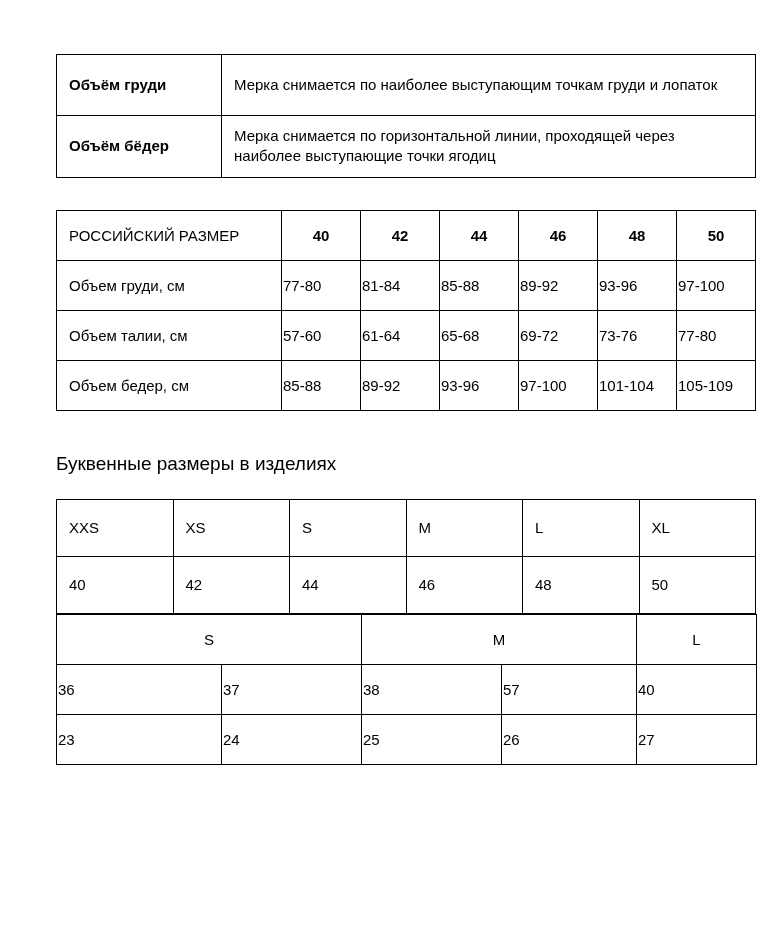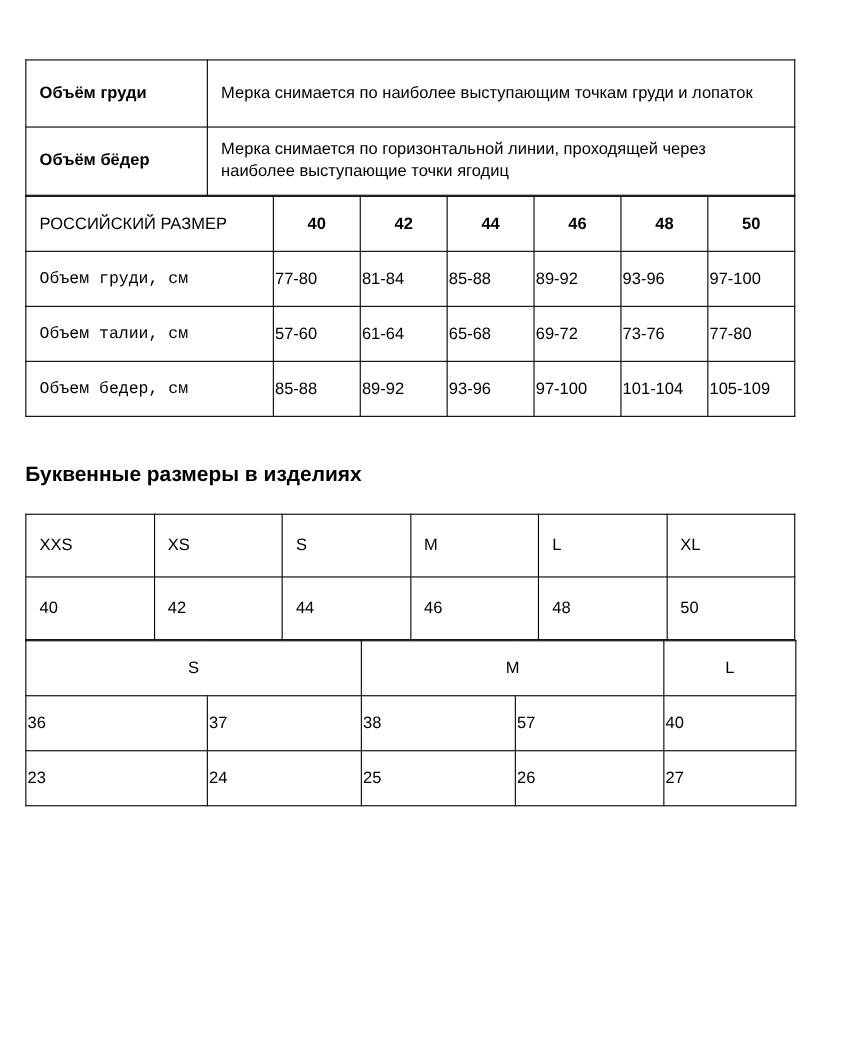--- a/index.html
+++ b/index.html
@@ -6,21 +6,21 @@
   html, body {
     margin: 0;
     padding: 0;
     background: #ffffff;
     color: #000000;
     font-family: "Liberation Sans", "DejaVu Sans", sans-serif;
   }
   .page {
     width: 783px;
     height: 950px;
-    padding: 54px 43px 0 23px;
+    padding: 54px 43px 0 56px;
     overflow: hidden;
   }
   table {
     border-collapse: collapse;
     width: 700px;
     table-layout: fixed;
     font-size: 15px;
   }
   td, th {
     border: 1px solid #000000;
@@ -32,44 +32,43 @@
     padding: 10px 12px;
     line-height: 1.35;
   }
   .measure-table .term-cell {
     width: 165px;
     font-weight: bold;
   }
   .measure-table tr { height: 61px; }
 
   
-  .ru-size-table { }
+  .ru-size-table { margin-top: 32px; }
   .ru-size-table tr { height: 50px; }
   .ru-size-table .label-col { width: 225px; }
   .ru-size-table th.label-col {
     font-weight: normal;
     text-align: left;
     padding: 8px 12px;
   }
   .ru-size-table th.size-col {
     font-weight: bold;
     text-align: center;
   }
   .ru-size-table td.label-cell {
     text-align: left;
     padding: 8px 12px;
-    font-family: Liberation Mono, monospace;
   }
   .ru-size-table td.value-cell {
   }
 
   
   .section-heading {
     font-size: 19px;
-    font-weight: bold;
+    font-weight: normal;
     margin: 42px 0 24px 0;
   }
 
   
   .letter-table tr { height: 57px; }
   .letter-table td {
     padding: 8px 12px;
     text-align: left;
   }
 

